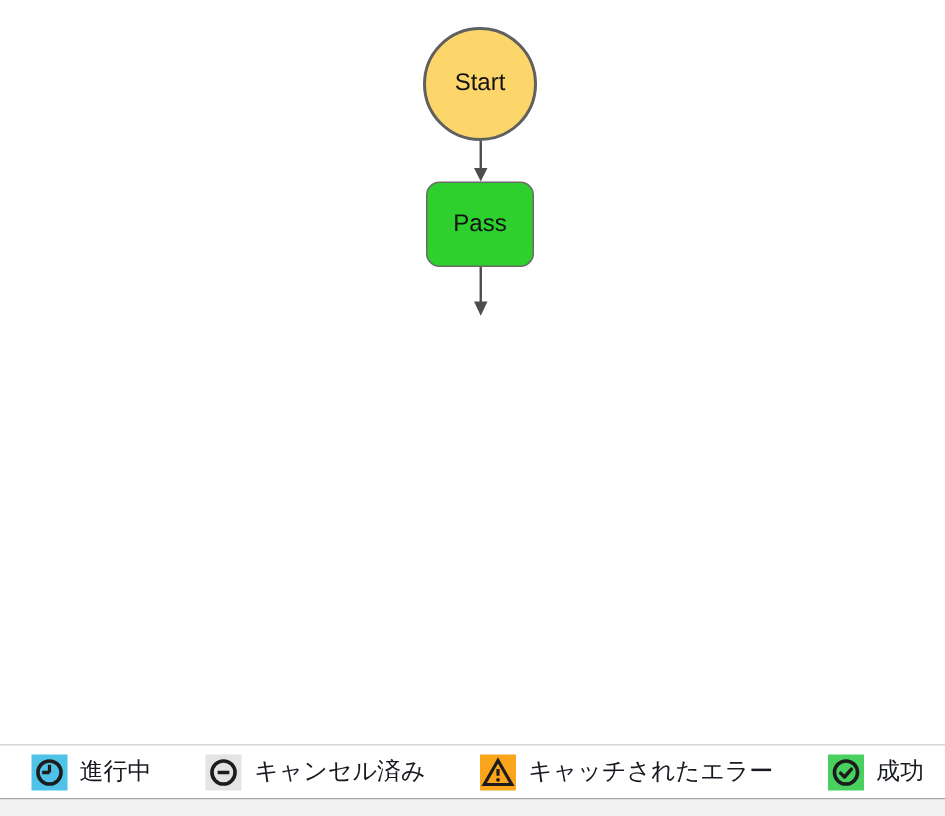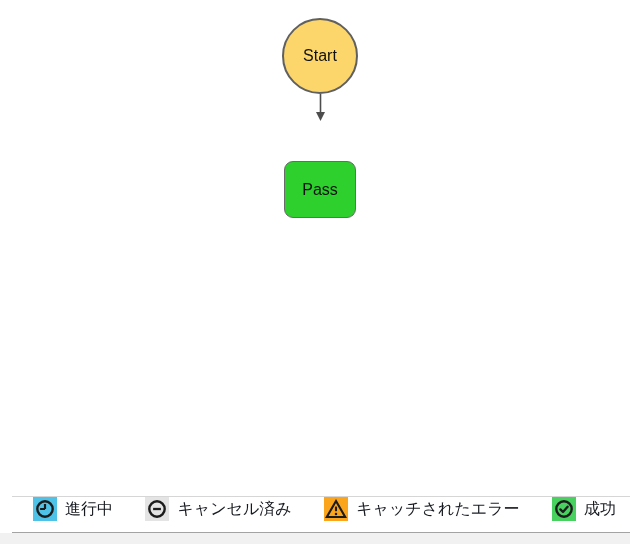--- a/index.html
+++ b/index.html
@@ -22,38 +22,36 @@
     font-size: 16px;
     cursor: pointer;
   }
   .node-circle {
     border: 2px solid #606060;
     border-radius: 50%;
   }
   .node-rect {
     border: 1.5px solid #6a6a6a;
     border-radius: 9px;
-    margin-top: 40px;
   }
   .node-start { left: 282px; top: 18px;  width: 76px; height: 76px; }
   .node-pass  { left: 284px; top: 121px; width: 72px; height: 57px; }
   .node-end   { left: 287px; top: 211px; width: 68px; height: 68px; }
 
   
   .legend-bar {
     flex: 0 0 auto;
     height: 37px;
     border-top: 1px solid #d6d6d6;
     border-bottom: 1px solid #a3a3a3;
     background: #ffffff;
     display: flex;
-    align-items: flex-start;
+    align-items: center;
     justify-content: space-between;
     padding: 0 14px 0 21px;
-    margin-left: 12px;
   }
   .legend-item { display: flex; align-items: center; gap: 8px; white-space: nowrap; }
   .legend-swatch {
     width: 24px; height: 24px;
     display: flex; align-items: center; justify-content: center;
     flex: 0 0 auto;
   }
   .legend-swatch svg { display: block; }
   .legend-label { font-size: 16px; color: #16191f; }
 

